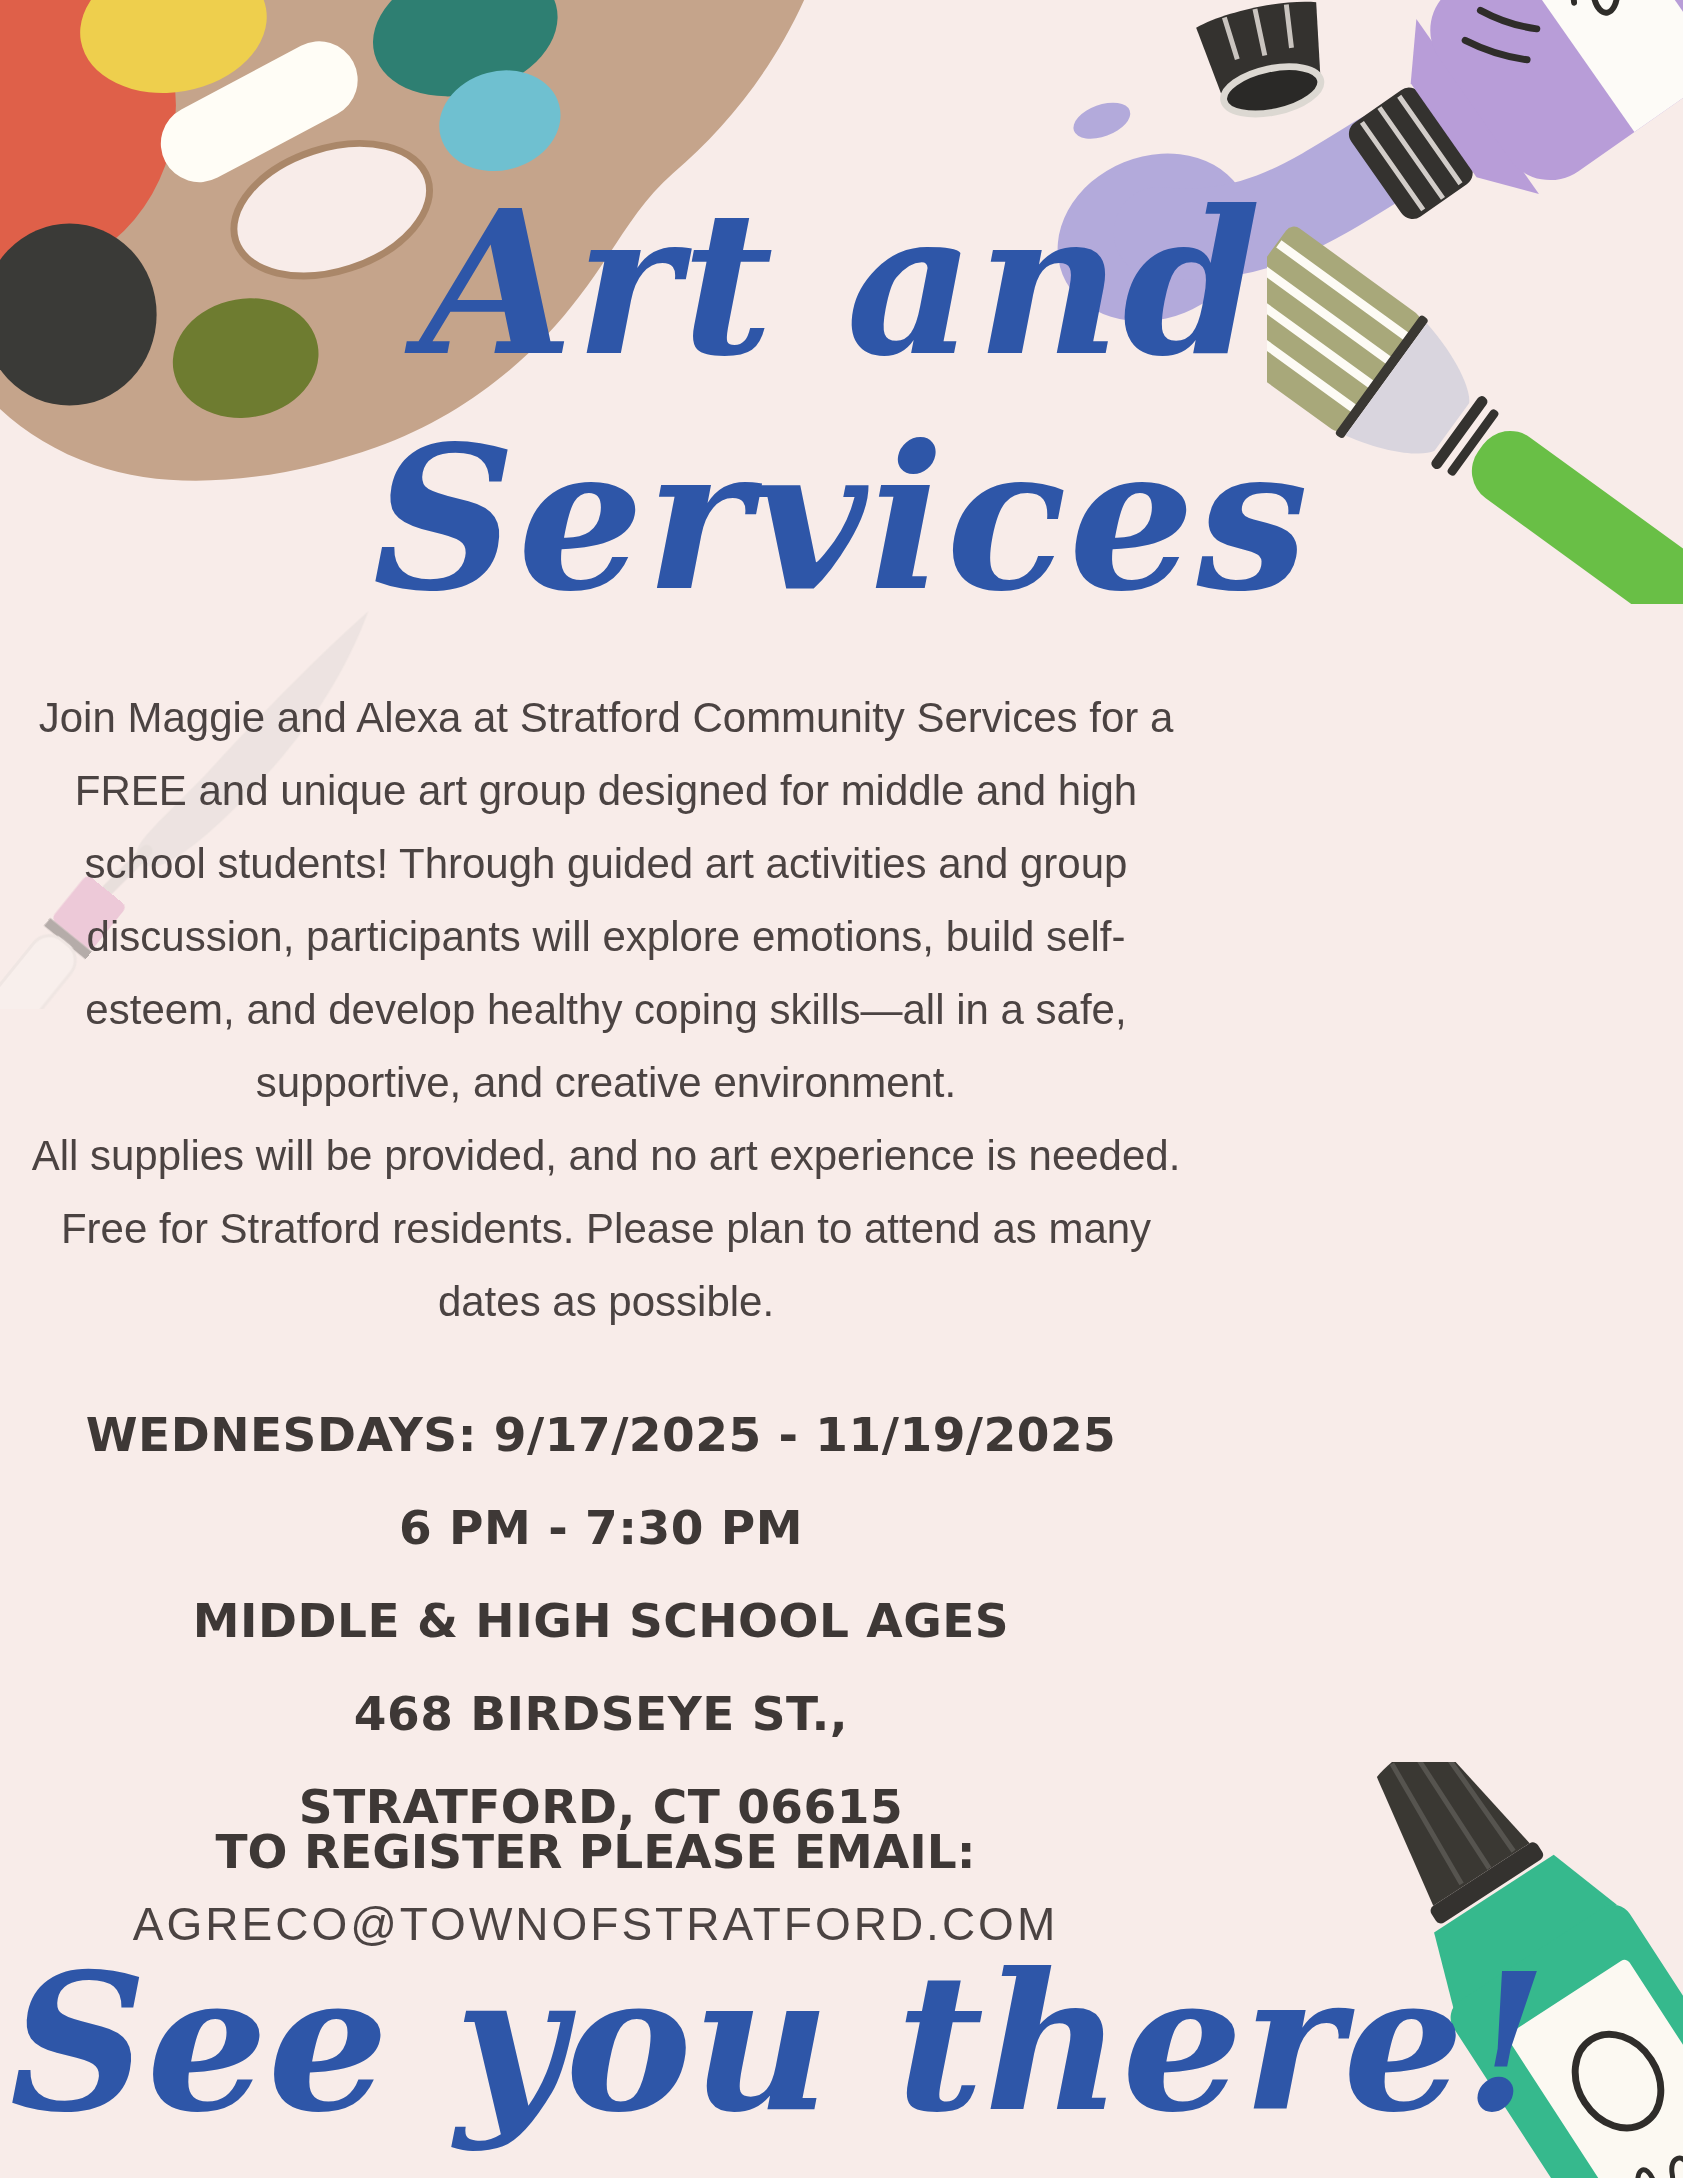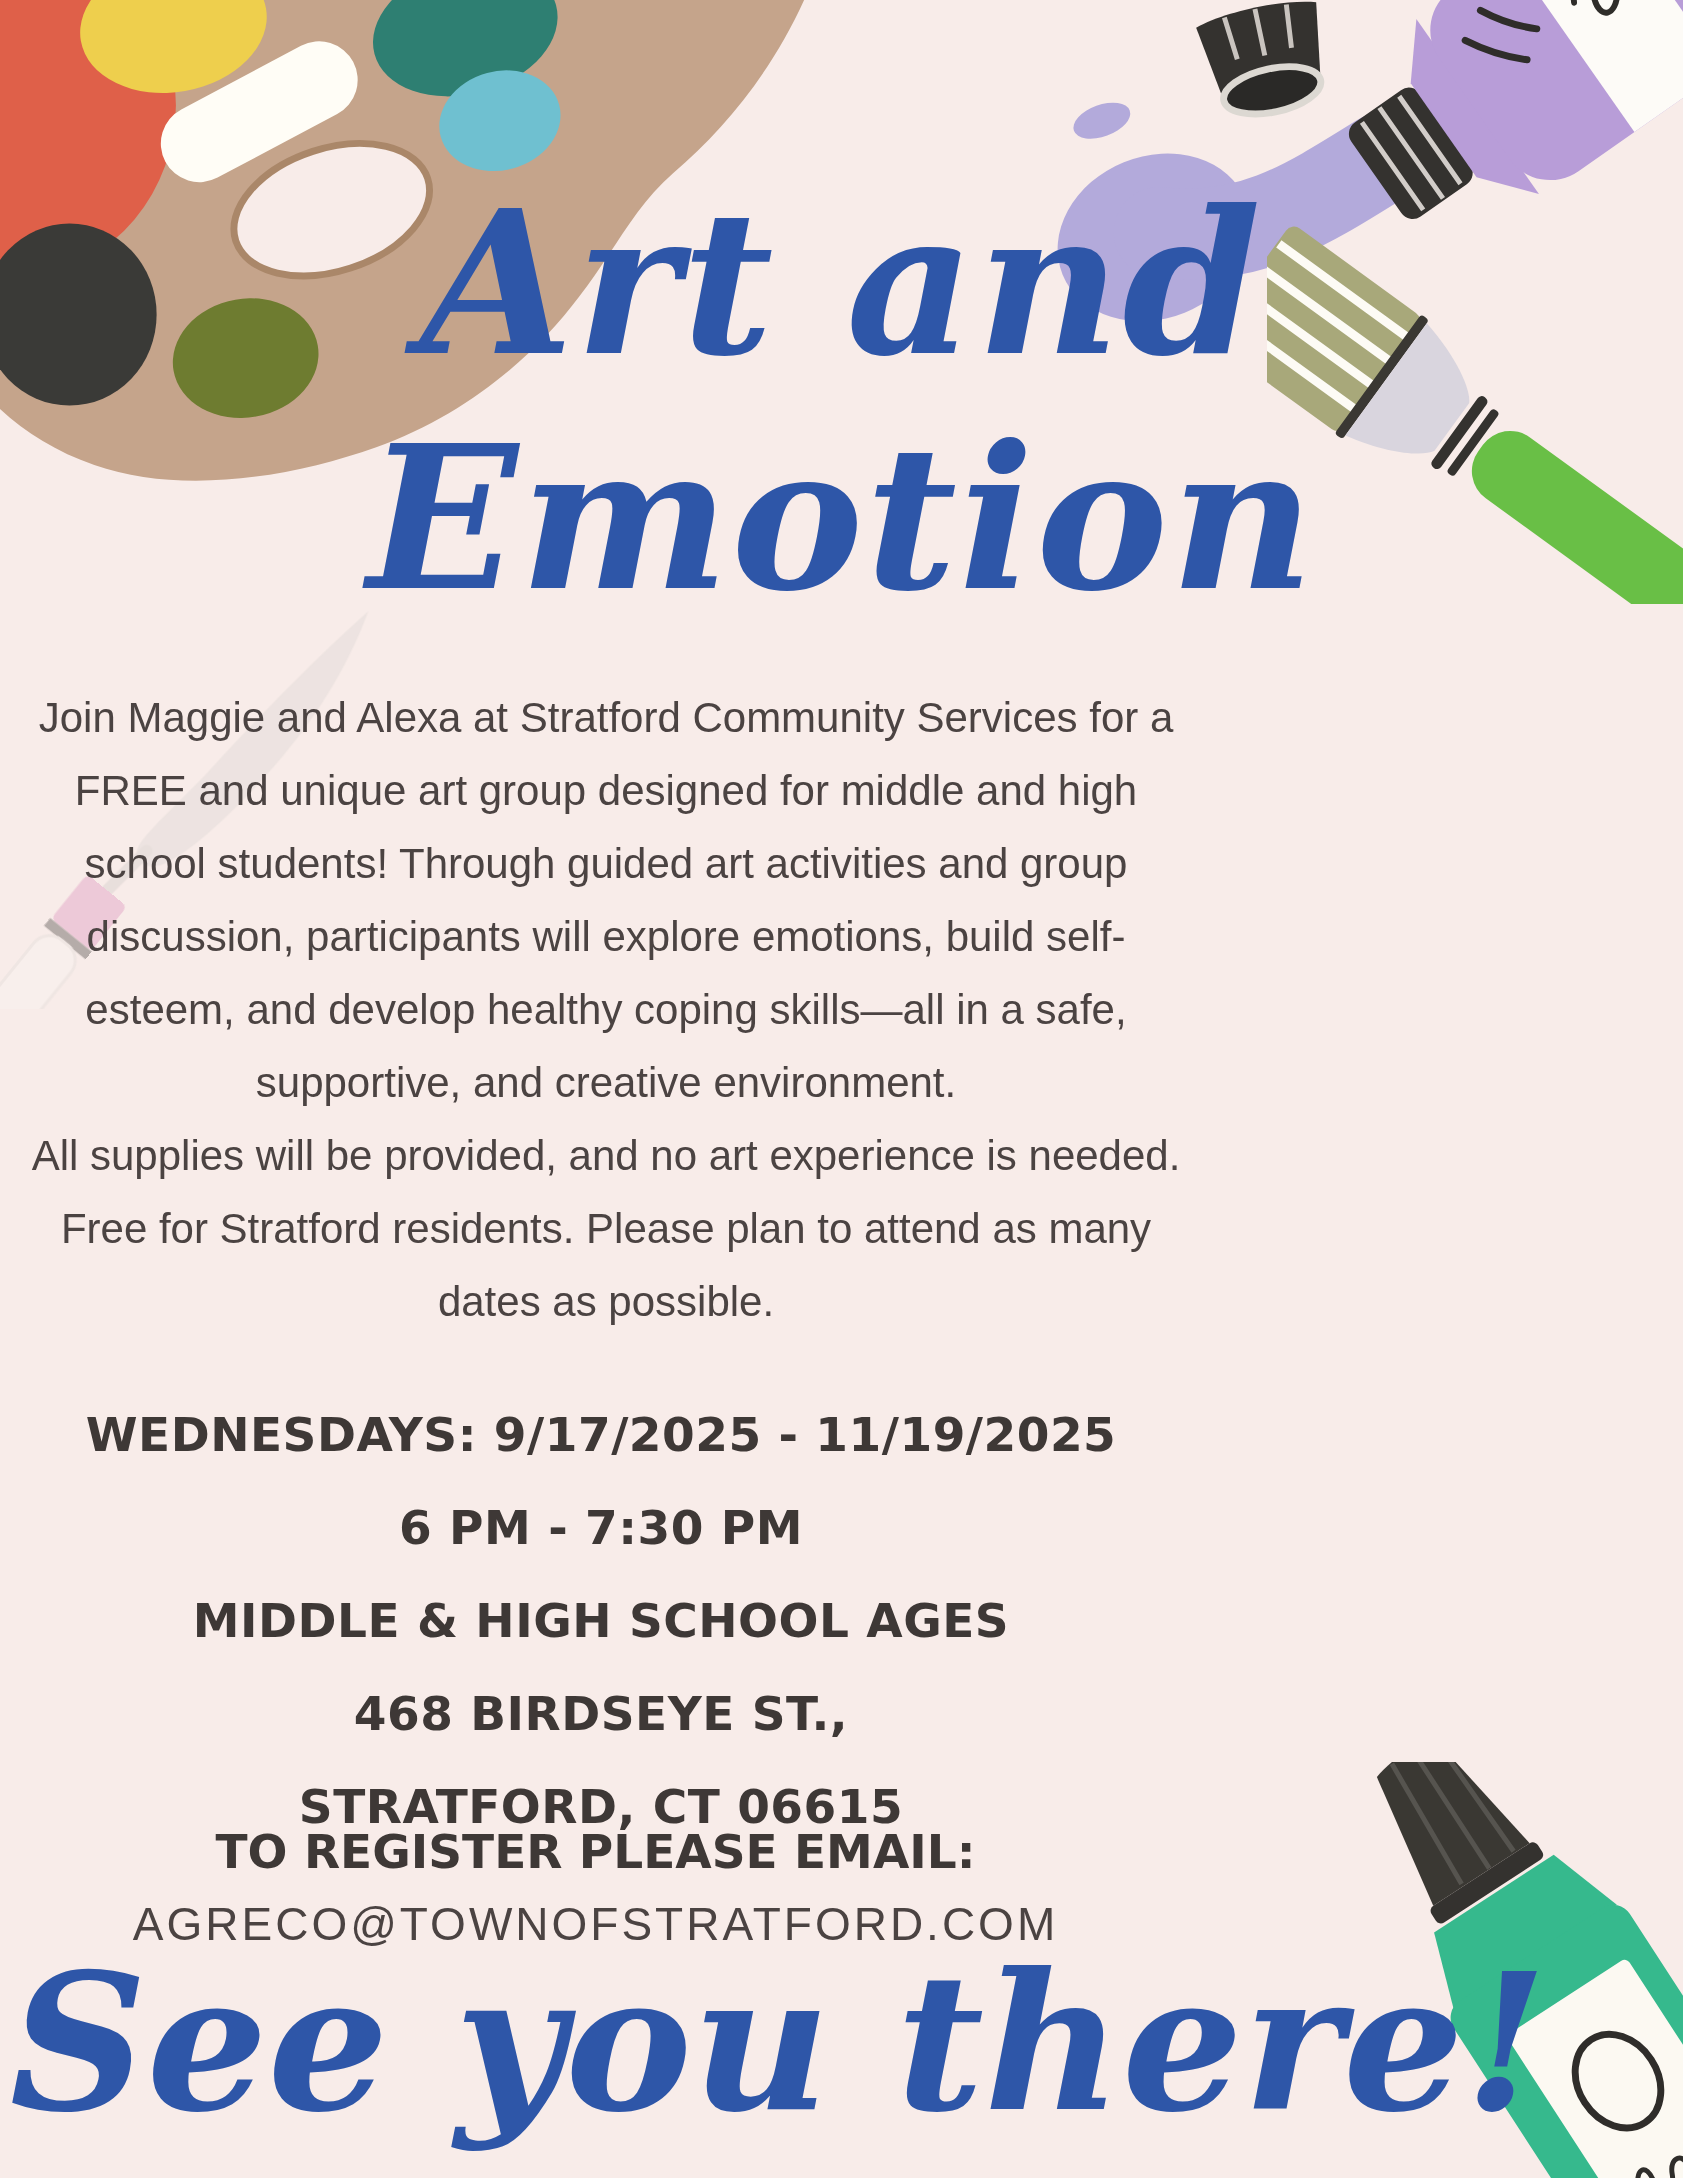--- a/index.html
+++ b/index.html
@@ -129,21 +129,21 @@
       <path d="M -12,108 L 132,108 L 158,185 L -38,185 Z" fill="#36b98d"></path>
       <rect x="-48" y="180" width="212" height="330" rx="20" fill="#36b98d"></rect>
       <rect x="-8" y="235" width="145" height="285" rx="6" fill="#fcf9f2"></rect>
       <ellipse cx="62" cy="335" rx="40" ry="50" fill="none" stroke="#2f2d2a" stroke-width="7"></ellipse>
       <path d="M 20,440 c 6,-22 22,-22 17,0 c -5,20 12,22 20,3 c 7,-16 22,-12 17,5" fill="none" stroke="#2f2d2a" stroke-width="5" stroke-linecap="round"></path>
     </g>
   </svg>
 
   <header class="title">
     <div>Art and</div>
-    <div>Emotion</div>
+    <div>Services</div>
   </header>
 
   <p class="intro">Join Maggie and Alexa at Stratford Community Services for a
 FREE and unique art group designed for middle and high
 school students! Through guided art activities and group
 discussion, participants will explore emotions, build self-
 esteem, and develop healthy coping skills—all in a safe,
 supportive, and creative environment.
 All supplies will be provided, and no art experience is needed.
 Free for Stratford residents. Please plan to attend as many

